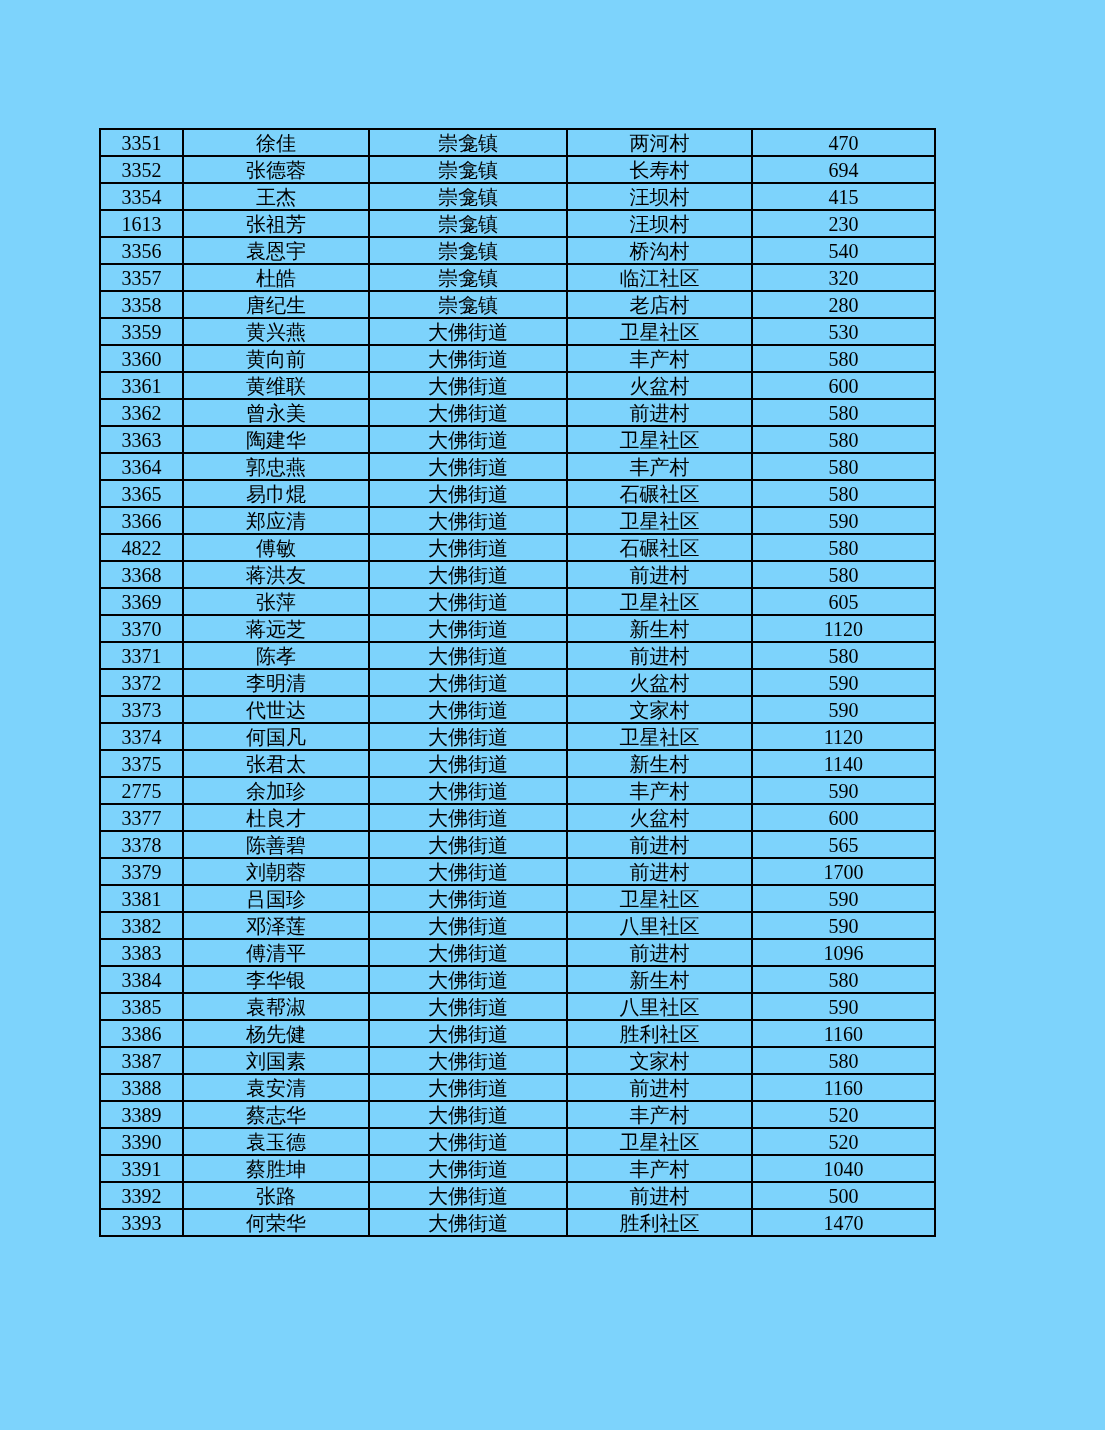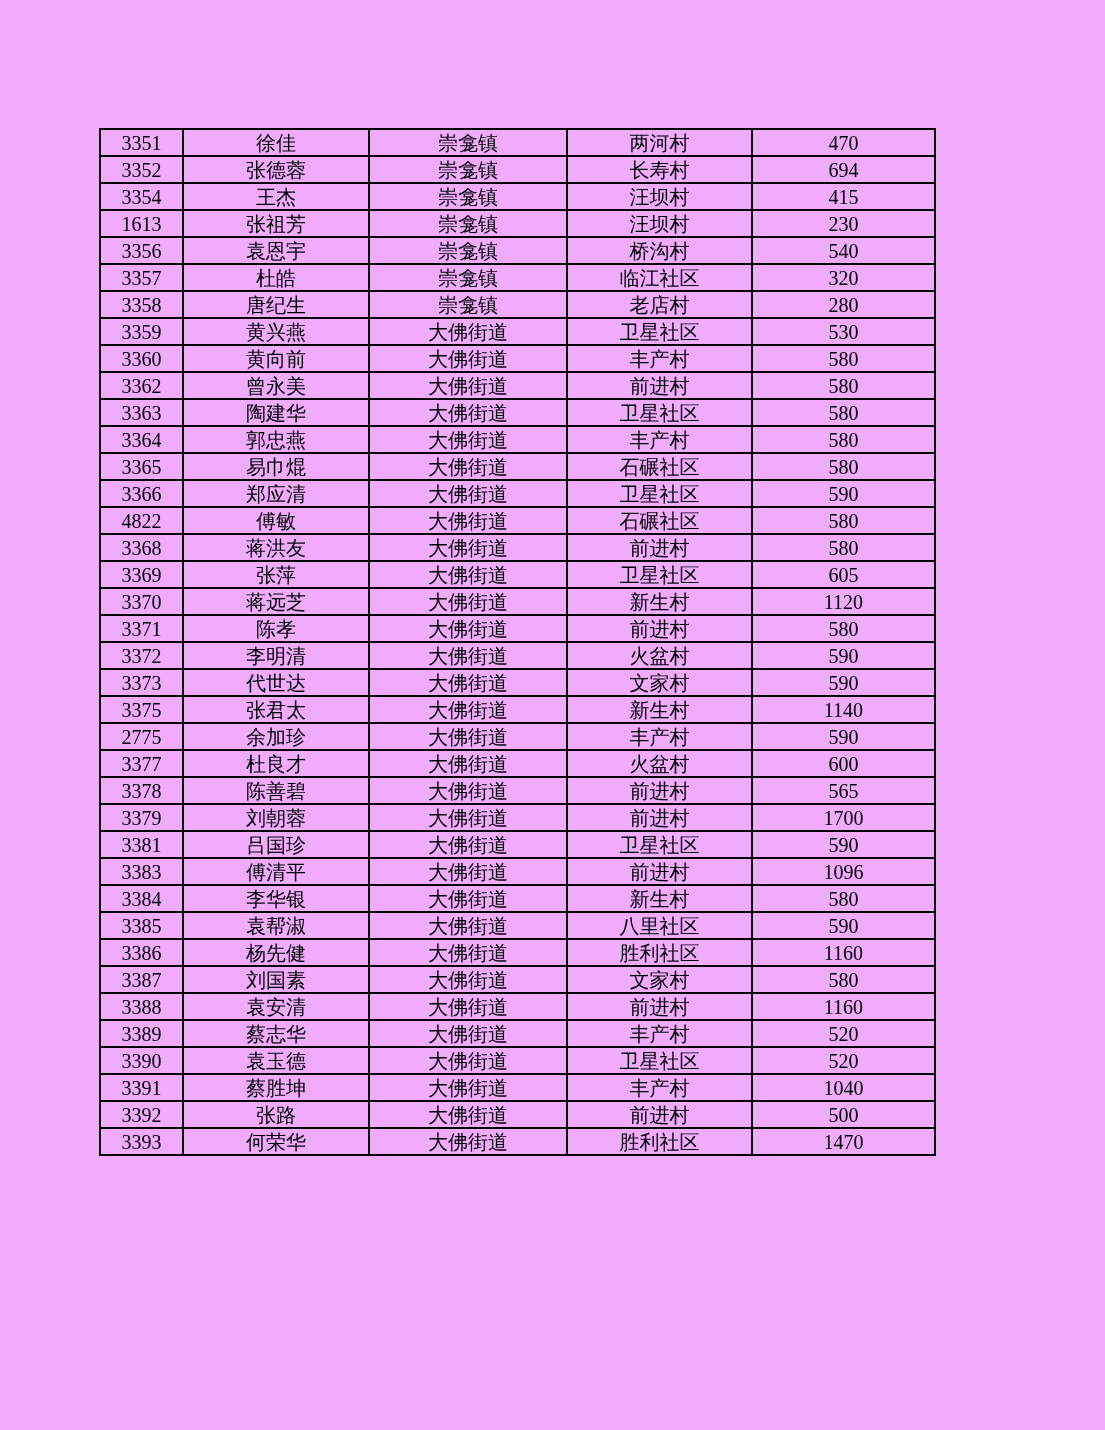--- a/index.html
+++ b/index.html
@@ -13,21 +13,21 @@
     position: relative;
     font-family: "Liberation Serif", "DejaVu Serif", serif;
     color: #000000;
   }
   .page {
     position: absolute;
     left: 0;
     top: 0;
     width: 1105px;
     height: 1430px;
-    background: #f0abfc;
+    background: #7dd3fc;
     overflow: hidden;
   }
   table.roster {
     position: absolute;
     left: 99px;
     top: 128px;
     width: 835px;
     border-collapse: collapse;
     table-layout: fixed;
   }
@@ -126,20 +126,27 @@
   </tr>
 
   <tr>
     <td class="num">3360</td>
     <td>黄向前</td>
     <td>大佛街道</td>
     <td>丰产村</td>
     <td class="num">580</td>
   </tr>
 
+  <tr>
+    <td class="num">3361</td>
+    <td>黄维联</td>
+    <td>大佛街道</td>
+    <td>火盆村</td>
+    <td class="num">600</td>
+  </tr>
 
   <tr>
     <td class="num">3362</td>
     <td>曾永美</td>
     <td>大佛街道</td>
     <td>前进村</td>
     <td class="num">580</td>
   </tr>
 
   <tr>
@@ -223,20 +230,27 @@
   </tr>
 
   <tr>
     <td class="num">3373</td>
     <td>代世达</td>
     <td>大佛街道</td>
     <td>文家村</td>
     <td class="num">590</td>
   </tr>
 
+  <tr>
+    <td class="num">3374</td>
+    <td>何国凡</td>
+    <td>大佛街道</td>
+    <td>卫星社区</td>
+    <td class="num">1120</td>
+  </tr>
 
   <tr>
     <td class="num">3375</td>
     <td>张君太</td>
     <td>大佛街道</td>
     <td>新生村</td>
     <td class="num">1140</td>
   </tr>
 
   <tr>
@@ -273,20 +287,27 @@
 
 
   <tr>
     <td class="num">3381</td>
     <td>吕国珍</td>
     <td>大佛街道</td>
     <td>卫星社区</td>
     <td class="num">590</td>
   </tr>
 
+  <tr>
+    <td class="num">3382</td>
+    <td>邓泽莲</td>
+    <td>大佛街道</td>
+    <td>八里社区</td>
+    <td class="num">590</td>
+  </tr>
 
   <tr>
     <td class="num">3383</td>
     <td>傅清平</td>
     <td>大佛街道</td>
     <td>前进村</td>
     <td class="num">1096</td>
   </tr>
 
   <tr>

